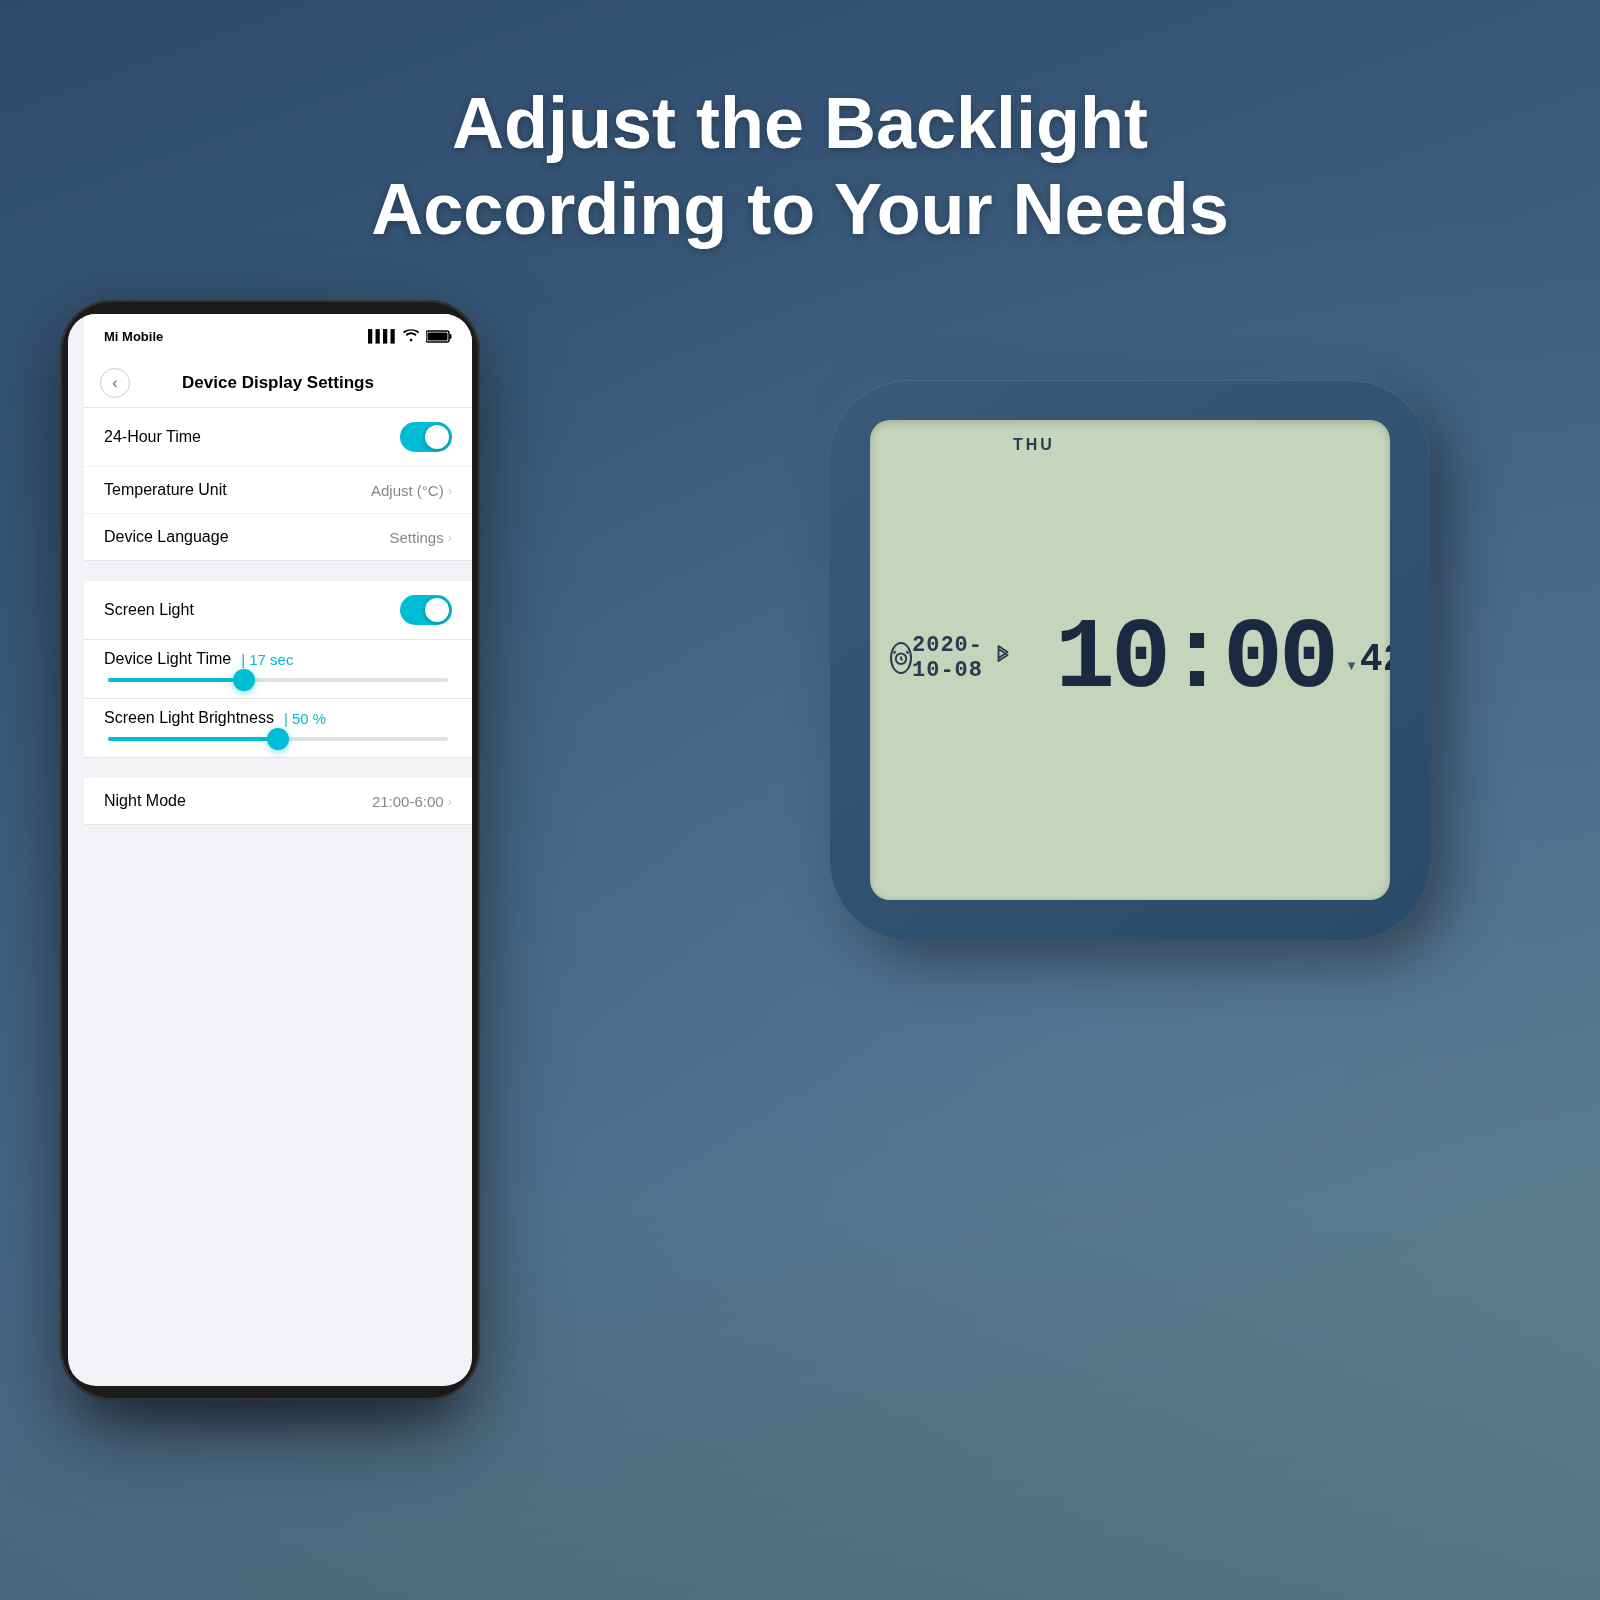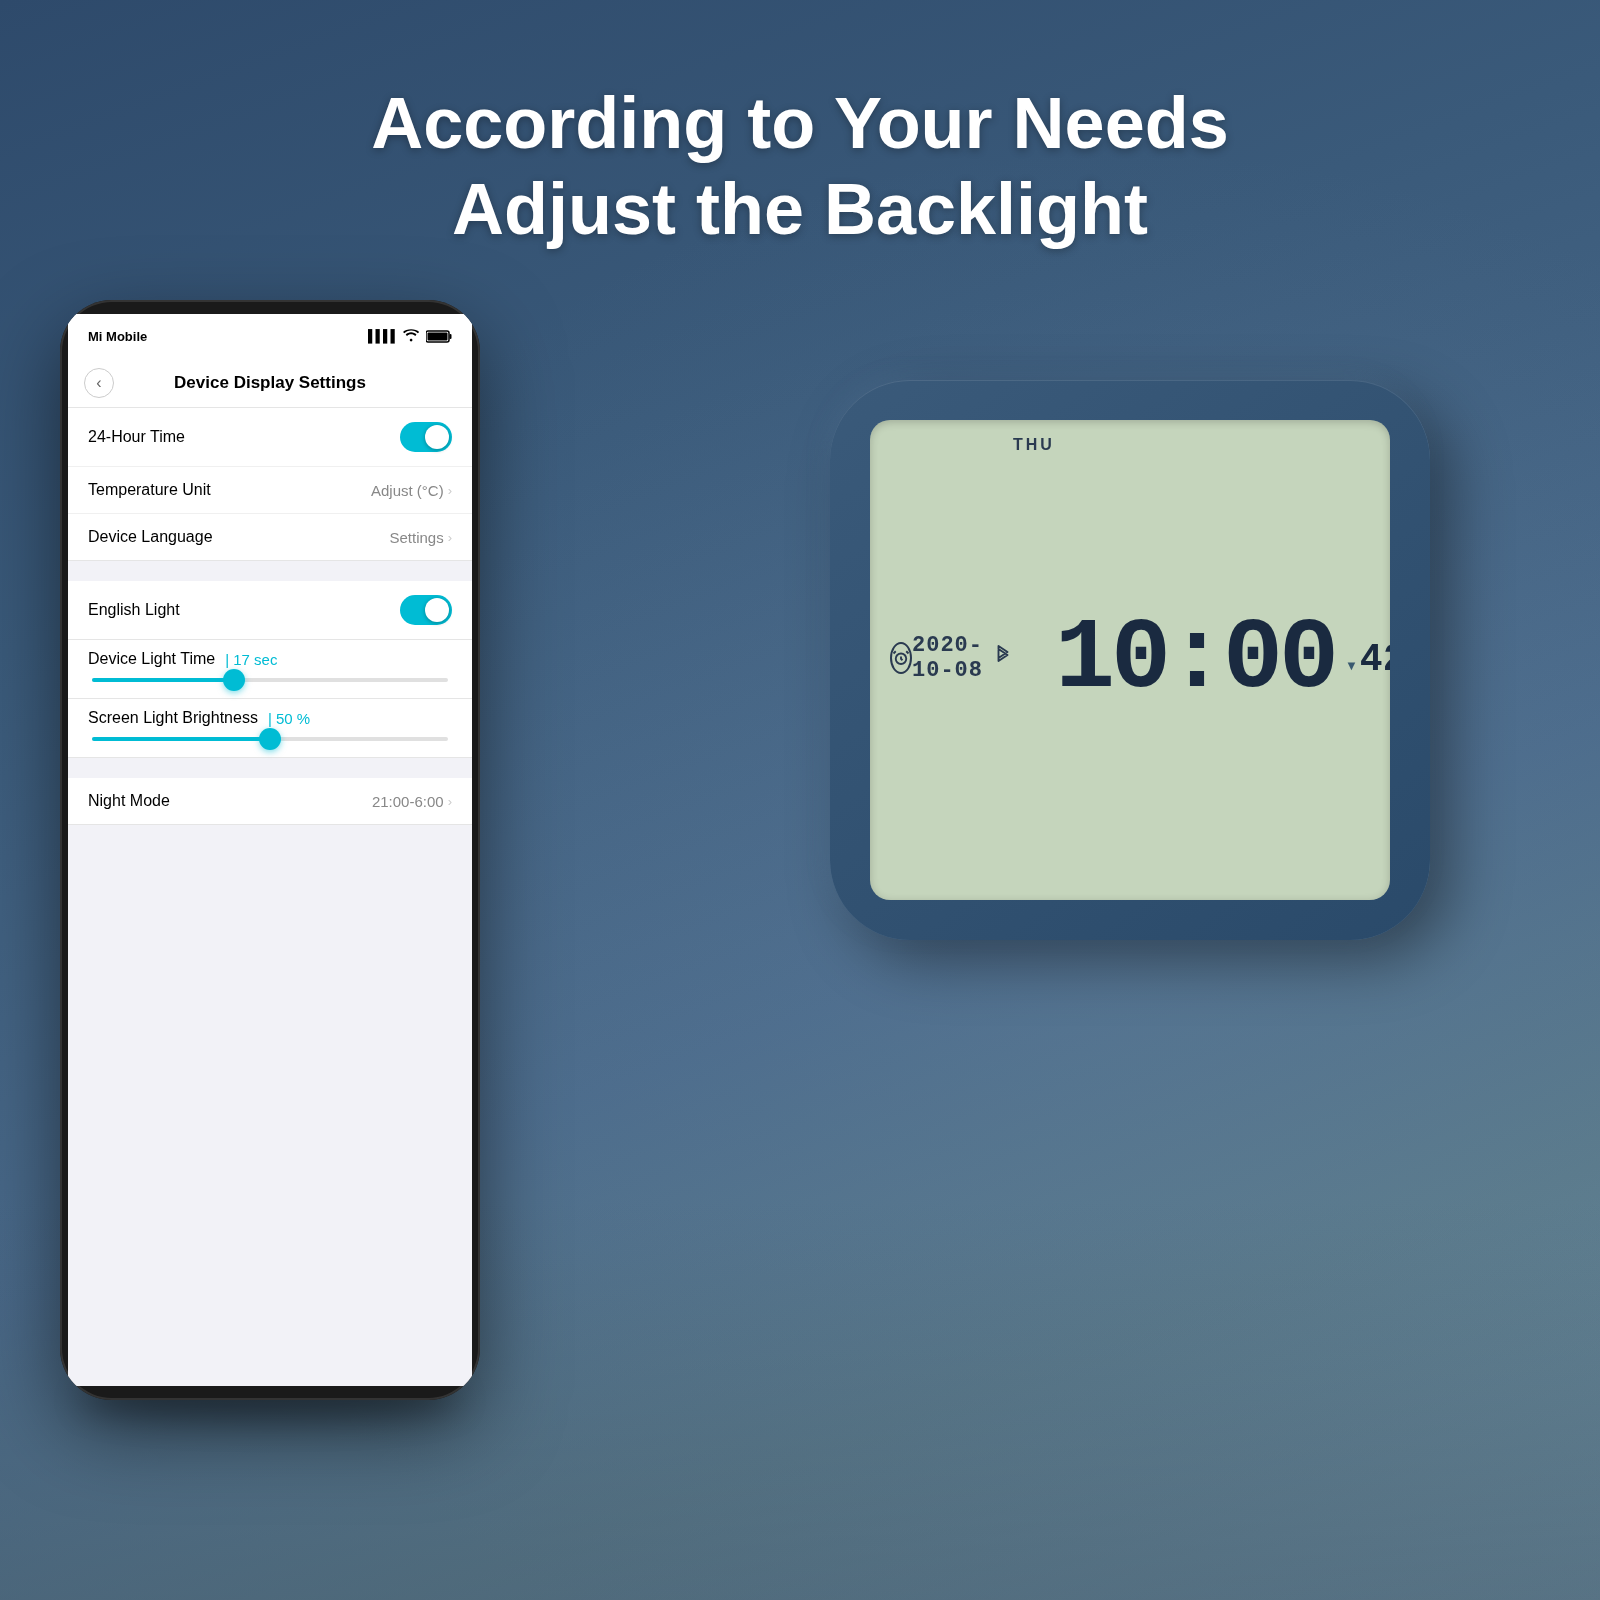--- a/index.html
+++ b/index.html
@@ -56,22 +56,23 @@
     }
 
     
     .phone-screen {
       position: absolute;
       top: 14px;
       left: 8px;
       right: 8px;
       bottom: 14px;
       background: #f2f2f7;
-      border-radius: 4px;
+      border-radius: 28px;
       overflow: hidden;
+      padding-left: 16px;
     }
 
     
     .status-bar {
       height: 44px;
       background: #fff;
       display: flex;
       align-items: center;
       justify-content: space-between;
       padding: 0 20px;
@@ -413,22 +414,22 @@
       bottom: 0;
       left: 0; right: 0;
       height: 400px;
       background: linear-gradient(to bottom, transparent, rgba(60,80,100,0.4));
     }
   </style>
 </head>
 <body>
 
 <div class="headline">
+  <div>Adjust the Backlight</div>
   <div>According to Your Needs</div>
-  <div>Adjust the Backlight</div>
 </div>
 
 <div class="phone-wrapper">
   <div class="phone-shadow"></div>
   <div class="phone-outer">
     <div class="phone-screen">
 
       <div class="status-bar">
         <span class="carrier">Mi Mobile</span>
         <div class="status-icons">
@@ -470,21 +471,21 @@
               <span>Settings</span>
               <span class="chevron">›</span>
             </div>
           </div>
         </div>
 
         <div class="settings-gap"></div>
 
         <div class="settings-section">
           <div class="settings-row">
-            <span class="row-label">English Light</span>
+            <span class="row-label">Screen Light</span>
             <div class="toggle on"></div>
           </div>
         </div>
 
         <div class="slider-section">
           <div class="slider-header">
             <span class="slider-label">Device Light Time</span>
             <span class="slider-value"> | <span>17 sec</span></span>
           </div>
           <div class="slider-track">

